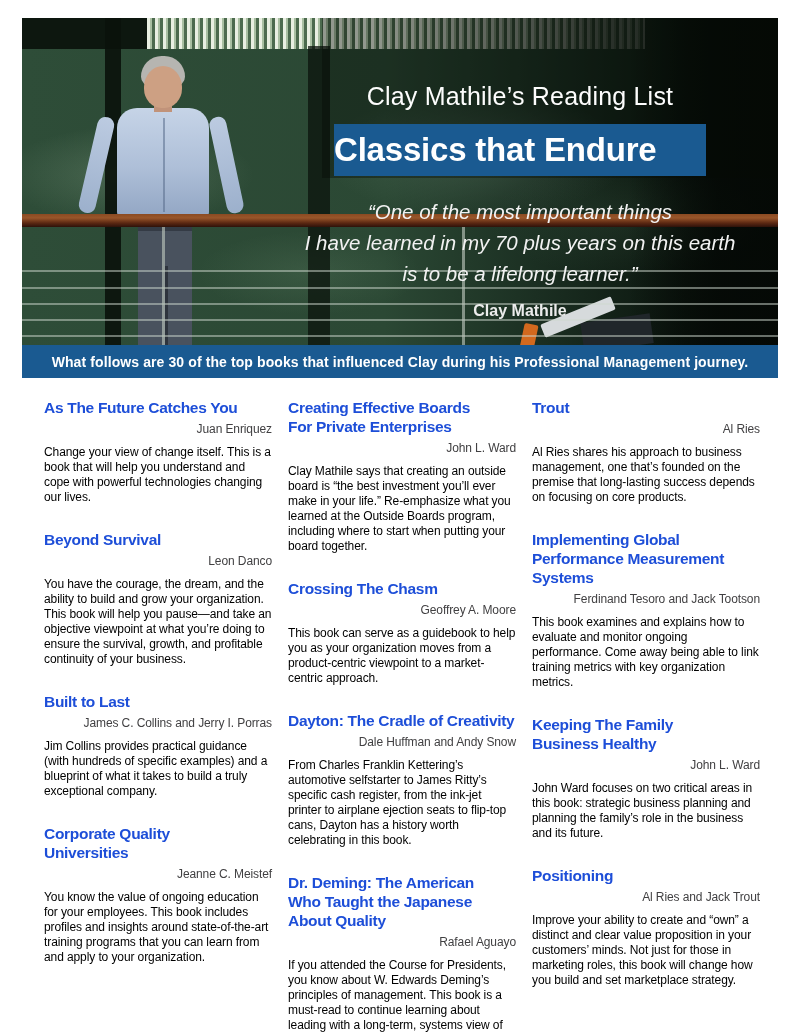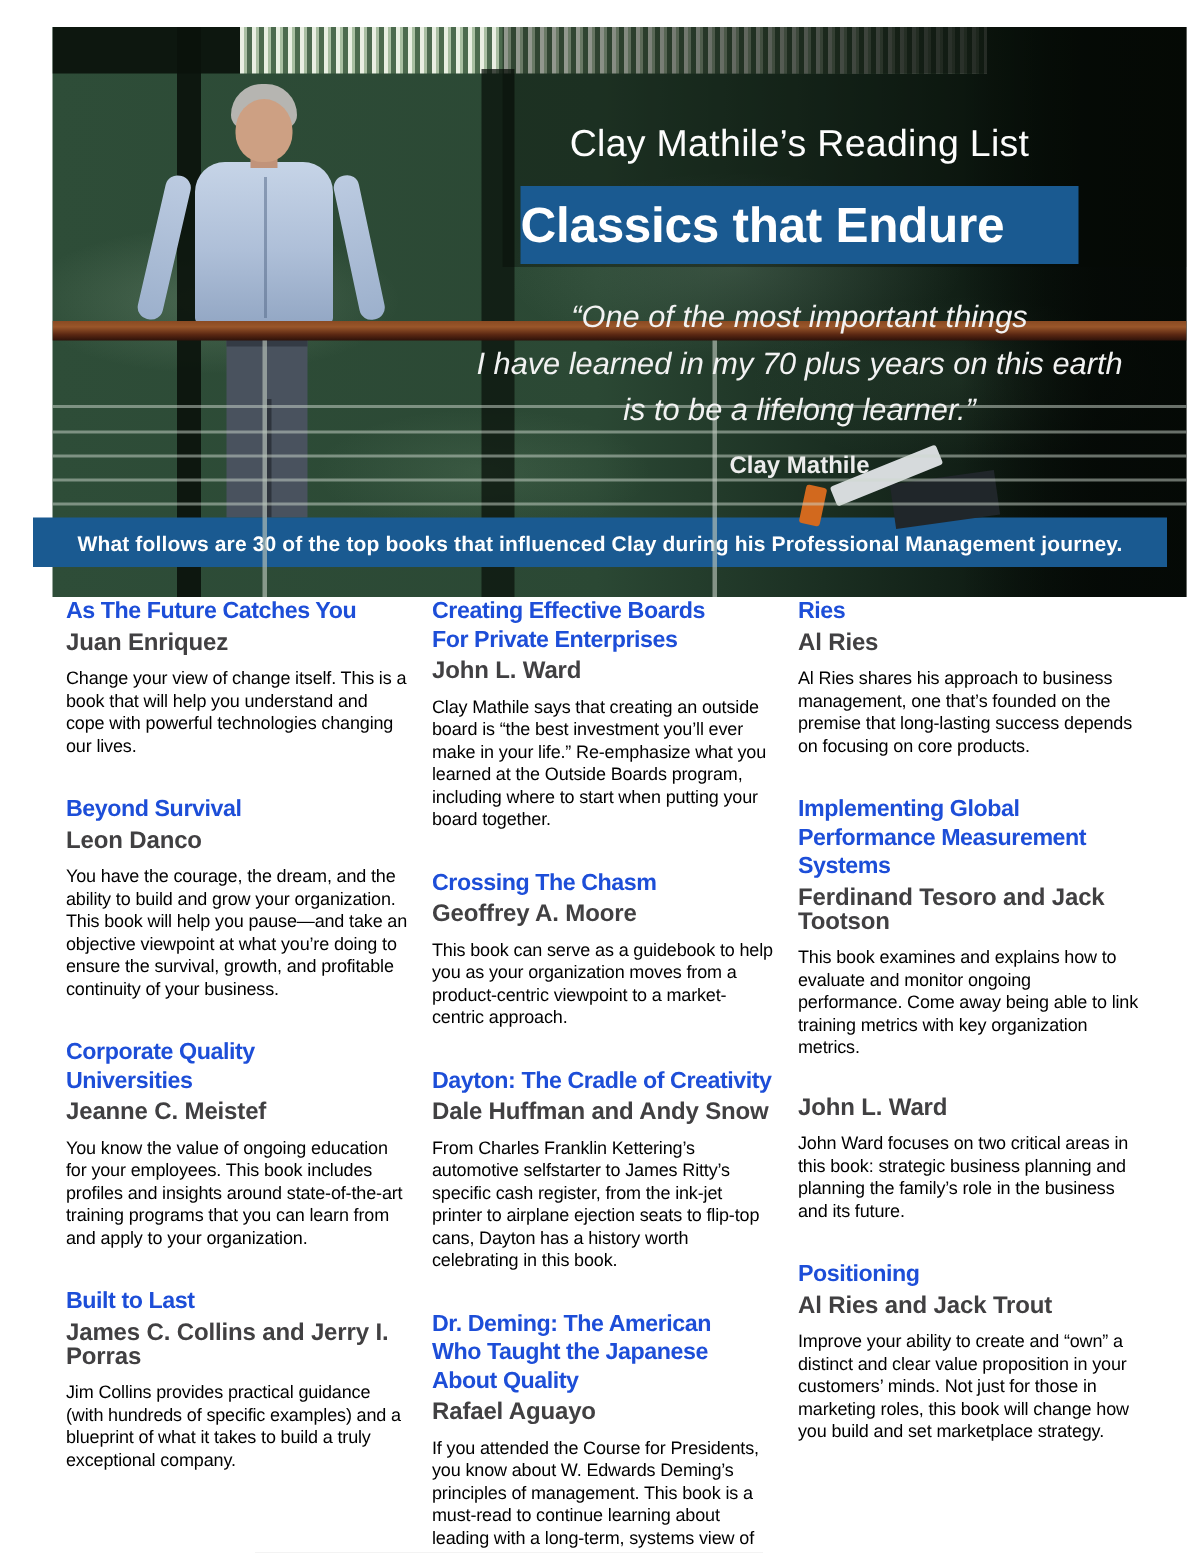--- a/index.html
+++ b/index.html
@@ -4,21 +4,21 @@
 <style>
   html,body{margin:0;padding:0;background:#e9e9e9;}
   .page{
     position:relative;width:800px;height:1035px;background:#ffffff;
     margin:0 auto;overflow:hidden;
     font-family:"Liberation Sans","DejaVu Sans",sans-serif;
   }
 
   
   .hero{
-    position:absolute;left:35px;top:18px;width:756px;height:380px;overflow:hidden;
+    position:absolute;left:22px;top:18px;width:756px;height:327px;overflow:hidden;
     background:linear-gradient(90deg,#2e4d38 0%,#2b4834 48%,#1b2f22 68%,#0b150e 88%,#070d08 100%);
   }
   .hero .glass-texture{
     position:absolute;inset:0;
     background:
       radial-gradient(ellipse 180px 70px at 14% 48%, rgba(190,215,185,.20), transparent 70%),
       radial-gradient(ellipse 220px 90px at 60% 42%, rgba(190,220,200,.14), transparent 70%),
       radial-gradient(ellipse 160px 60px at 38% 78%, rgba(160,200,160,.12), transparent 70%),
       radial-gradient(ellipse 200px 80px at 80% 62%, rgba(120,170,130,.10), transparent 70%);
   }
@@ -84,21 +84,21 @@
 
   
   .books{position:absolute;left:44px;top:398px;width:716px;display:flex;gap:16px;}
   .col{width:228px;}
   .entry{margin-top:25px;}
   .entry:first-child{margin-top:0;}
   .book-title{
     color:#1d4ed8;font-size:15.5px;font-weight:bold;line-height:19px;
     letter-spacing:-.3px;white-space:pre-line;margin:0 0 4px 0;
   }
-  .book-author{color:#414042;font-size:16px;font-weight:bold;line-height:16px;margin:0 0 8px 0;letter-spacing:-.1px;}
+  .book-author{color:#414042;font-size:12px;font-weight:normal;line-height:16px;margin:0 0 8px 0;letter-spacing:-.1px;text-align:right;}
   .book-desc{color:#000000;font-size:12px;line-height:15px;margin:0;letter-spacing:-.1px;}
 </style>
 </head>
 <body>
 
 <div class="page">
 
   <div class="hero">
     <div class="glass-texture"></div>
     <div class="top-left-dark"></div>
@@ -154,29 +154,29 @@
         <h3 class="book-title">As The Future Catches You</h3>
         <p class="book-author">Juan Enriquez</p>
         <p class="book-desc">Change your view of change itself. This is a book that will help you understand and cope with powerful technologies changing our lives.</p>
       </div>
       <div class="entry">
         <h3 class="book-title">Beyond Survival</h3>
         <p class="book-author">Leon Danco</p>
         <p class="book-desc">You have the courage, the dream, and the ability to build and grow your organization. This book will help you pause—and take an objective viewpoint at what you’re doing to ensure the survival, growth, and profitable continuity of your business.</p>
       </div>
       <div class="entry">
+        <h3 class="book-title">Built to Last</h3>
+        <p class="book-author">James C. Collins and Jerry I. Porras</p>
+        <p class="book-desc">Jim Collins provides practical guidance (with hundreds of specific examples) and a blueprint of what it takes to build a truly exceptional company.</p>
+      </div>
+      <div class="entry">
         <h3 class="book-title">Corporate Quality
 Universities</h3>
         <p class="book-author">Jeanne C. Meistef</p>
         <p class="book-desc">You know the value of ongoing education for your employees. This book includes profiles and insights around state-of-the-art training programs that you can learn from and apply to your organization.</p>
-      </div>
-      <div class="entry">
-        <h3 class="book-title">Built to Last</h3>
-        <p class="book-author">James C. Collins and Jerry I. Porras</p>
-        <p class="book-desc">Jim Collins provides practical guidance (with hundreds of specific examples) and a blueprint of what it takes to build a truly exceptional company.</p>
       </div>
     </div>
 
     <div class="col">
       <div class="entry">
         <h3 class="book-title">Creating Effective Boards
 For Private Enterprises</h3>
         <p class="book-author">John L. Ward</p>
         <p class="book-desc">Clay Mathile says that creating an outside board is “the best investment you’ll ever make in your life.” Re-emphasize what you learned at the Outside Boards program, including where to start when putting your board together.</p>
       </div>
@@ -194,32 +194,34 @@
         <h3 class="book-title">Dr. Deming: The American
 Who Taught the Japanese
 About Quality</h3>
         <p class="book-author">Rafael Aguayo</p>
         <p class="book-desc">If you attended the Course for Presidents, you know about W. Edwards Deming’s principles of management. This book is a must-read to continue learning about leading with a long-term, systems view of your organization.</p>
       </div>
     </div>
 
     <div class="col">
       <div class="entry">
-        <h3 class="book-title">Ries</h3>
+        <h3 class="book-title">Trout</h3>
         <p class="book-author">Al Ries</p>
         <p class="book-desc">Al Ries shares his approach to business management, one that’s founded on the premise that long-lasting success depends on focusing on core products.</p>
       </div>
       <div class="entry">
         <h3 class="book-title">Implementing Global
 Performance Measurement
 Systems</h3>
         <p class="book-author">Ferdinand Tesoro and Jack Tootson</p>
         <p class="book-desc">This book examines and explains how to evaluate and monitor ongoing performance. Come away being able to link training metrics with key organization metrics.</p>
       </div>
       <div class="entry">
+        <h3 class="book-title">Keeping The Family
+Business Healthy</h3>
         <p class="book-author">John L. Ward</p>
         <p class="book-desc">John Ward focuses on two critical areas in this book: strategic business planning and planning the family’s role in the business and its future.</p>
       </div>
       <div class="entry">
         <h3 class="book-title">Positioning</h3>
         <p class="book-author">Al Ries and Jack Trout</p>
         <p class="book-desc">Improve your ability to create and “own” a distinct and clear value proposition in your customers’ minds. Not just for those in marketing roles, this book will change how you build and set marketplace strategy.</p>
       </div>
     </div>
 

